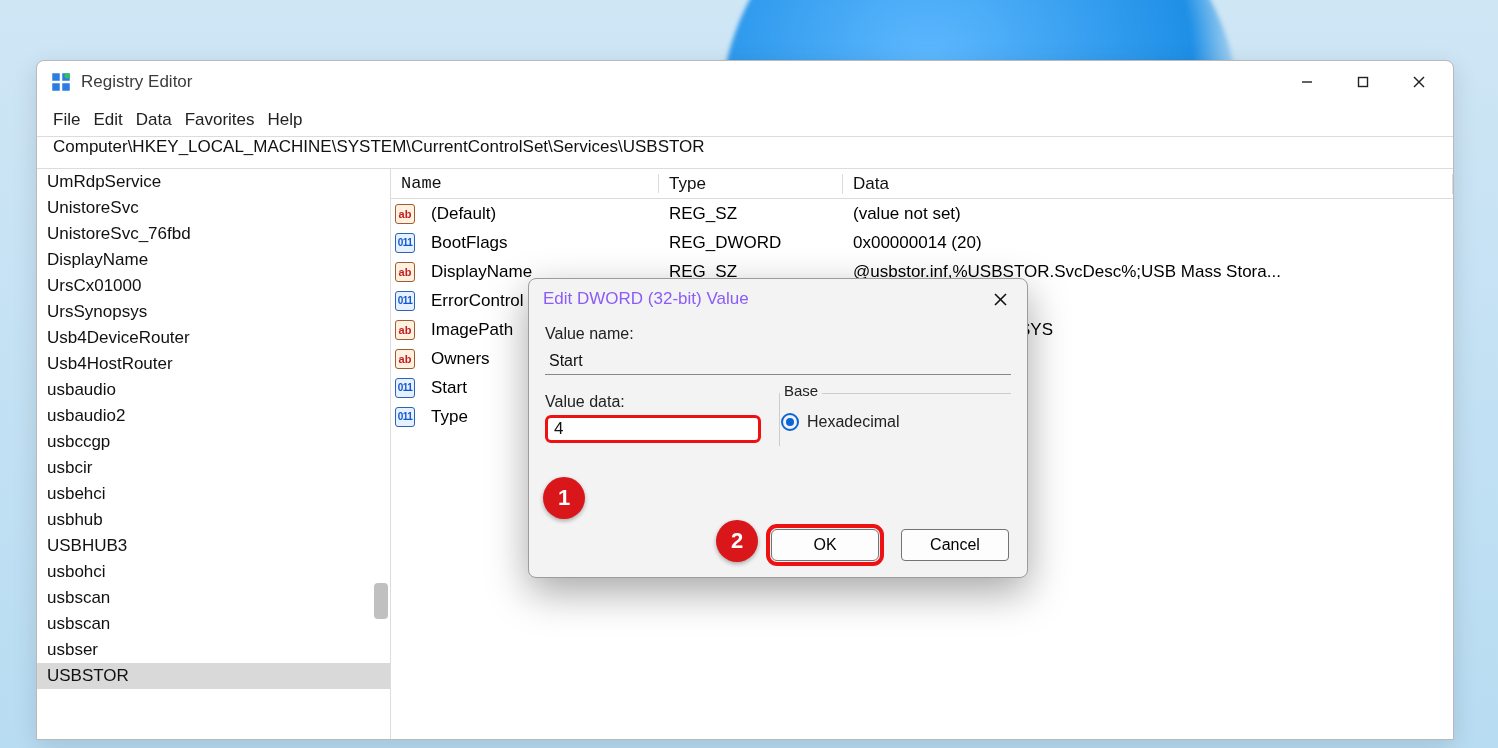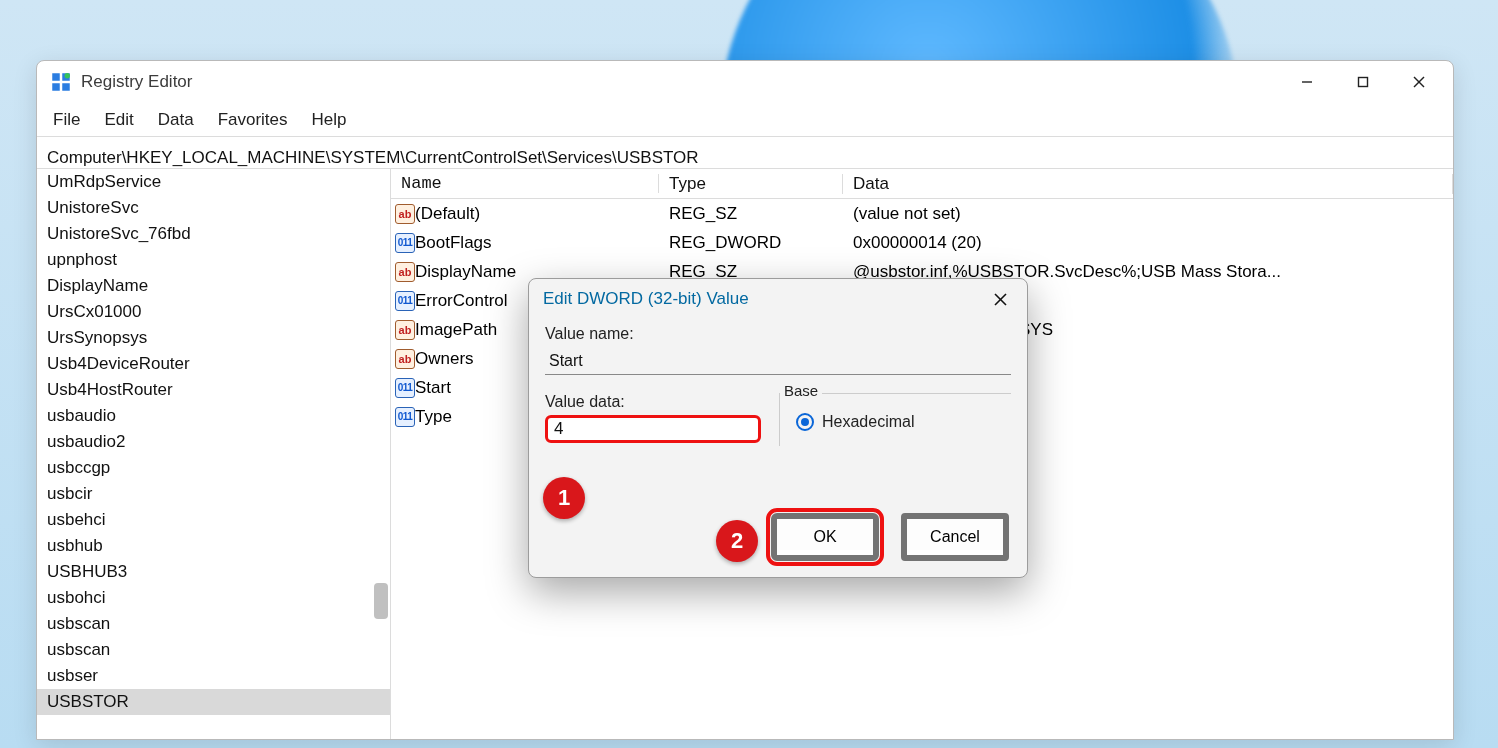--- a/index.html
+++ b/index.html
@@ -20,27 +20,27 @@
     display:flex; flex-direction:column;
   }
   .titlebar {
     height:42px; display:flex; align-items:center; padding:0 6px 0 14px;
     color:#3c3c3c; font-size:17px;
   }
   .titlebar .tb-icon { width:20px; height:20px; margin-right:10px; }
   .titlebar .spacer { flex:1; }
   .win-btn { width:56px; height:40px; display:flex; align-items:center; justify-content:center; color:#222; }
   .menubar {
-    height:34px; display:flex; align-items:center; gap:20px; padding:0 14px;
+    height:34px; display:flex; align-items:center; gap:9px; padding:0 14px;
     border-bottom:1px solid #dcdcdc; font-size:17px; color:#222;
   }
   .menubar span { padding:4px 2px; }
   .addrbar {
-    height:32px; border-bottom:1px solid #dcdcdc; padding:0 10px;
-    display:flex; align-items:flex-end; font-size:17px; color:#111;
+    height:32px; border-bottom:1px solid #dcdcdc; padding:0 16px;
+    display:flex; align-items:flex-start; font-size:17px; color:#111;
     background:#fff;
   }
   .content { flex:1; display:flex; min-height:0; }
   .tree {
     width:354px; border-right:1px solid #dcdcdc; overflow:hidden; position:relative;
     font-size:17px; color:#111;
   }
   .tree .item { padding:3px 6px 3px 10px; white-space:nowrap; }
   .tree .item.sel { background:#d9d9d9; }
   .tree-scrollbar {
@@ -49,60 +49,60 @@
   }
   .values { flex:1; display:flex; flex-direction:column; min-width:0; }
   .val-header {
     display:flex; height:30px; align-items:center; font-size:17px; color:#111;
     border-bottom:1px solid #dcdcdc;
   }
   .val-header .col { border-right:1px solid #dcdcdc; padding-left:10px; }
   .col-name{ width:268px;font-family:Liberation Mono, monospace; } .col-type{ width:184px; } .col-data{ flex:1; }
   .val-body { flex:1; overflow:hidden; font-size:17px; }
   .row { display:flex; height:29px; align-items:center; }
-  .row .cell-name { width:268px; padding-left:4px; display:flex; align-items:center; gap:0; white-space:nowrap; }
+  .row .cell-name { width:268px; padding-left:4px; display:flex; align-items:center; gap:16px; white-space:nowrap; }
   .row .cell-type { width:184px; padding-left:10px; }
   .row .cell-data { flex:1; padding-left:10px; white-space:nowrap; overflow:hidden; text-overflow:ellipsis; }
   .ic { width:20px; height:20px; flex:0 0 20px; border:1px solid #a05c2e; background:#fff0e0; border-radius:3px; display:flex; align-items:center; justify-content:center; font-size:11px; font-weight:bold; }
   .ic.str{ color:#c02020; }
   .ic.bin{ color:#1058d0; border-color:#2a63b7; background:#e6f0ff; font-size:10px; letter-spacing:-.5px; }
 
   
   .dialog {
     position:absolute; left:528px; top:278px; width:500px; height:300px;
     background:#f3f3f3; border:1px solid #9c9c9c; border-radius:8px;
     box-shadow:0 14px 40px rgba(0,0,0,.35);
     display:flex; flex-direction:column;
   }
   .dlg-title {
     height:40px; display:flex; align-items:center; padding:0 4px 0 14px;
-    font-size:17px; color:#0369a1;
+    font-size:17px; color:#8b5cf6;
   }
   .dlg-title .spacer{flex:1;}
   .dlg-x { width:46px; height:38px; display:flex; align-items:center; justify-content:center; color:#111; }
   .dlg-body { flex:1; padding:6px 16px 0 16px; font-size:16px; color:#222; position:relative; }
   .field-label { margin-bottom:4px; }
   .ro-input {
     height:28px; width:100%; border:none; border-bottom:1px solid #888;
     background:transparent; padding:0 4px; font-size:16px; color:#111;
   }
   .second-row { display:flex; gap:18px; margin-top:18px; }
   .value-col { width:216px; }
   .value-input {
     height:28px; width:100%; border:3px solid #e11; border-radius:6px;
     padding:0 6px; font-size:17px; color:#111; background:#fff;
   }
-  .base-col { flex:1; border:1px solid #ccc; border-bottom:none; border-right:none; padding:4px 8px 10px 16px; position:relative; }
+  .base-col { flex:1; border:1px solid #ccc; border-bottom:none; border-right:none; padding:4px 8px 10px 1px; position:relative; }
   .base-col legend { font-size:15px; position:absolute; top:-12px; left:0; background:#f3f3f3; padding:0 4px; }
   .radio-row { display:flex; align-items:center; gap:8px; height:28px; font-size:16px; }
   .radio { width:18px; height:18px; border-radius:50%; border:2px solid #666; display:flex; align-items:center; justify-content:center; }
   .radio.checked { border-color:#0a66d8; }
   .radio.checked::after{ content:""; width:8px; height:8px; background:#0a66d8; border-radius:50%; }
   .dlg-buttons { display:flex; justify-content:flex-end; gap:22px; padding:10px 18px 16px; }
-  .btn { width:108px; height:48px; border:6px solid #737373; background:#fdfdfd; border-radius:4px; font-size:16px; display:flex; align-items:center; justify-content:center; }
+  .btn { width:108px; height:32px; border:1px solid #737373; background:#fdfdfd; border-radius:4px; font-size:16px; display:flex; align-items:center; justify-content:center; }
   .btn.ok { outline:4px solid #e11; outline-offset:1px; border-radius:6px; }
 
   .badge {
     position:absolute; width:42px; height:42px; border-radius:50%;
     background:#d9171b; color:#fff; font-size:22px; font-weight:bold;
     display:flex; align-items:center; justify-content:center;
     box-shadow:0 2px 4px rgba(0,0,0,.3);
   }
 </style>
 </head>
@@ -151,21 +151,20 @@
 
     <div class="addrbar">
       <span>Computer\HKEY_LOCAL_MACHINE\SYSTEM\CurrentControlSet\Services\USBSTOR</span>
     </div>
 
     <div class="content">
       <div class="tree" id="tree">
         <div class="item">UmRdpService</div>
           <div class="item">UnistoreSvc</div>
           <div class="item">UnistoreSvc_76fbd</div>
-          <div class="item">upnphost</div>
           <div class="item">DisplayName</div>
           <div class="item">UrsCx01000</div>
           <div class="item">UrsSynopsys</div>
           <div class="item">Usb4DeviceRouter</div>
           <div class="item">Usb4HostRouter</div>
           <div class="item">usbaudio</div>
           <div class="item">usbaudio2</div>
           <div class="item">usbccgp</div>
           <div class="item">usbcir</div>
           <div class="item">usbehci</div>

